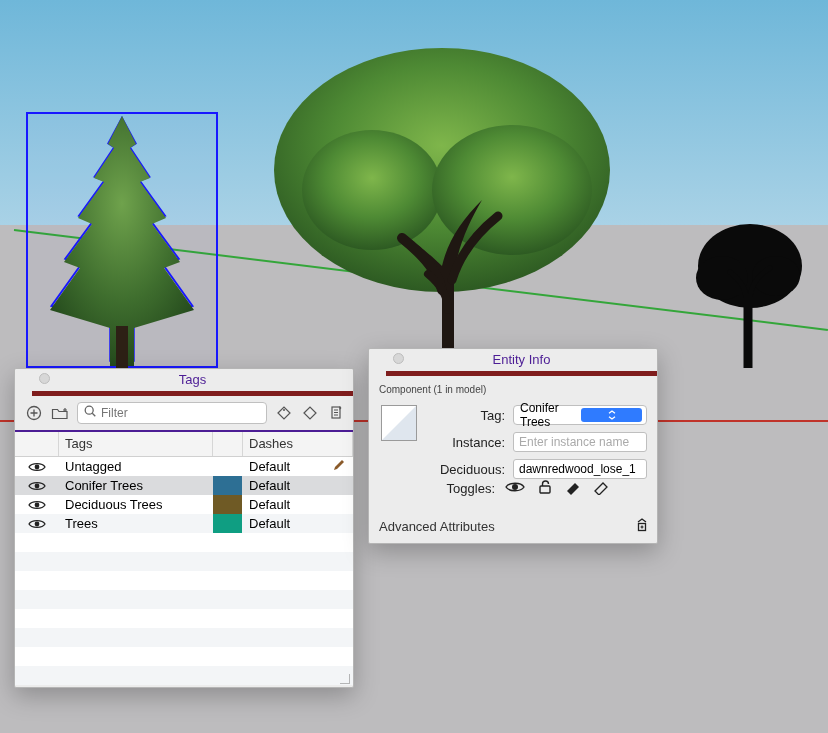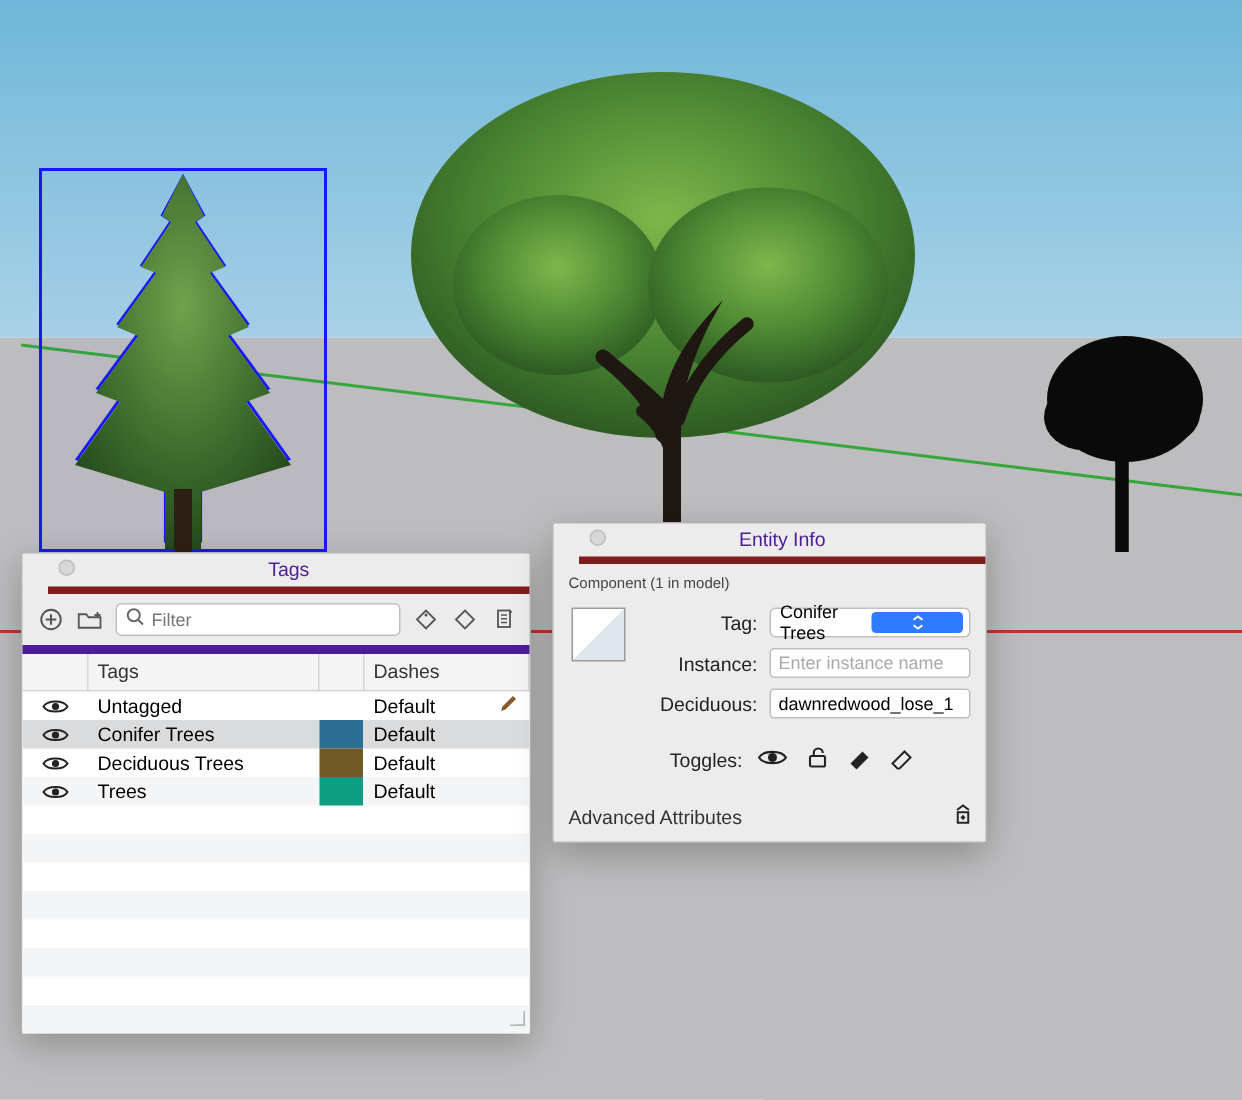--- a/index.html
+++ b/index.html
@@ -23,21 +23,21 @@
   
   .panel { position:absolute; background:#ececec; border:1px solid #b5b5b5; border-radius:2px; box-shadow:0 8px 24px rgba(0,0,0,.25);}
   .panel-title { position:relative; text-align:center; font-size:12px; color:#4c1d95; padding:3px 0 4px; border-bottom:5px solid #7f1d1d;margin-left:17px;}
   .panel-close { position:absolute; left:7px; top:4px; width:11px; height:11px; border-radius:50%; background:#d7d7d7; border:1px solid #bdbdbd;}
   .resize { position:absolute; right:2px; bottom:2px; width:14px; height:14px; opacity:.5;}
   .resize::before,.resize::after{content:"";position:absolute;right:1px;bottom:1px;border-right:1px solid #777;border-bottom:1px solid #777;}
   .resize::before{width:9px;height:9px;} .resize::after{width:5px;height:5px;}
 
   
   #tags { left:14px; top:368px; width:340px; height:320px; }
-  .tags-toolbar { display:flex; align-items:center; gap:8px; padding:6px 8px 6px 10px; border-bottom:6px solid #4c1d95;}
+  .tags-toolbar { display:flex; align-items:center; gap:8px; padding:6px 8px 6px 10px; border-bottom:2px solid #4c1d95;}
   .ticon { width:18px; height:18px; display:flex; align-items:center; justify-content:center; color:#555; cursor:pointer;}
   .searchwrap { flex:1; display:flex; align-items:center; border:1px solid #c0c0c0; background:#fff; border-radius:4px; padding:2px 6px; height:22px;}
   .searchwrap input { flex:1; border:none; outline:none; font-size:12px; background:transparent;}
   .searchwrap .mag { margin-right:4px; color:#666;}
   .tags-head { display:flex; background:#f4f4f4; border-bottom:1px solid #d0d0d0; font-size:12px; color:#333;}
   .tags-head .col { padding:4px 6px 5px; border-right:1px solid #d6d6d6;}
   .col-vis  { width:44px; }
   .col-name { flex:1; }
   .col-sw   { width:30px; }
   .col-dash { width:110px; border-right:none;}
@@ -290,21 +290,21 @@
         </div>
 
         <div class="ei-label">Instance:</div>
         <input class="ei-field" placeholder="Enter instance name" style="">
 
         <div class="ei-label">Deciduous:</div>
         <input class="ei-field" value="dawnredwood_lose_1" style="">
       </div>
     </div>
 
-    <div style="display:grid; grid-template-columns:124px 1fr; align-items:center; margin-top:18px;">
+    <div style="display:grid; grid-template-columns:124px 1fr; align-items:center; ">
       <div class="ei-label">Toggles:</div>
       <div class="toggles">
         <span>
           <svg width="20" height="14" viewBox="0 0 20 14">
               <path d="M1 7c3-5 15-5 18 0-3 5-15 5-18 0z" fill="none" stroke="#222" stroke-width="1.4"></path>
               <circle cx="10" cy="7" r="3" fill="#222"></circle>
             </svg>
         </span>
         <span>
           <svg width="16" height="16" viewBox="0 0 16 16">

